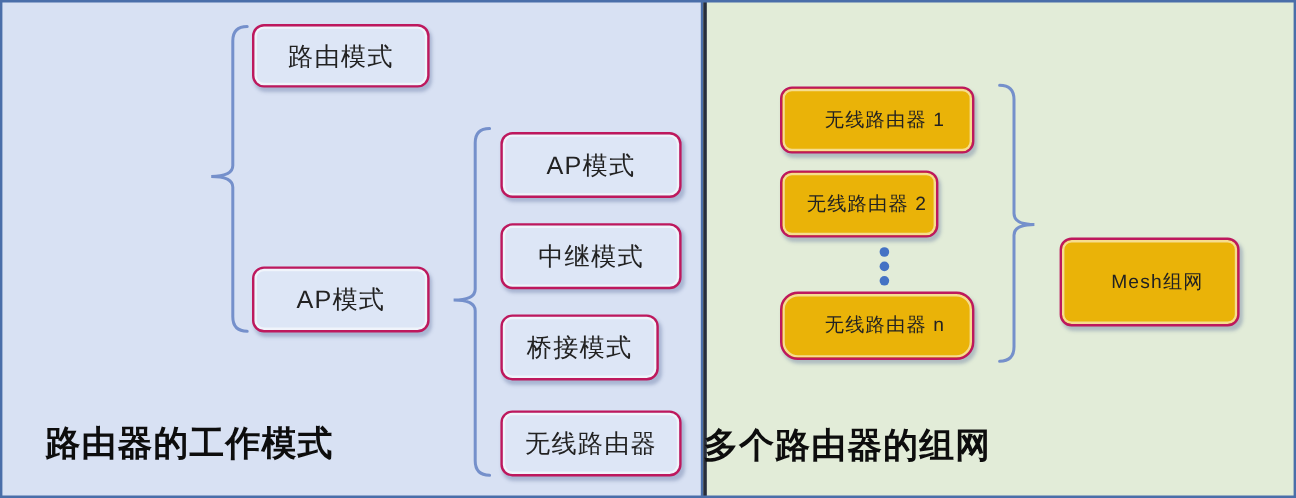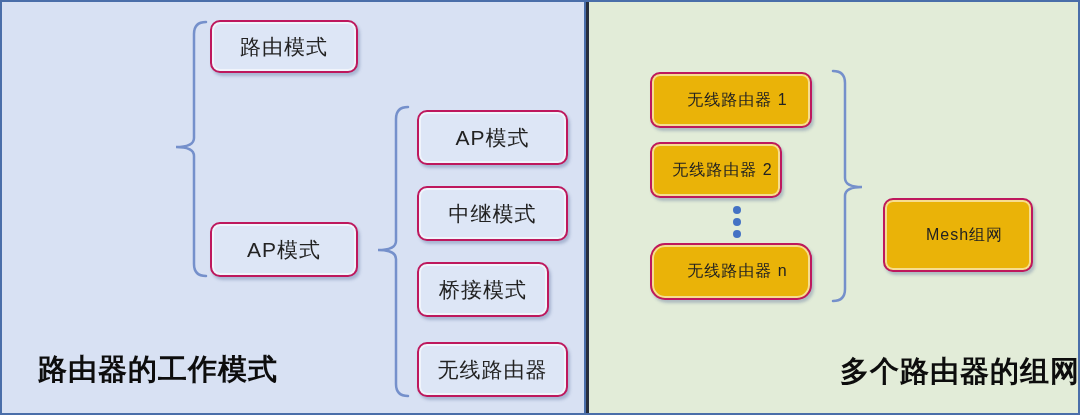--- a/index.html
+++ b/index.html
@@ -82,15 +82,15 @@
     <div class="dot" style="top:206px;"></div>
     <div class="dot" style="top:218px;"></div>
     <div class="dot" style="top:230px;"></div>
   </div>
 
   <div class="node node-green" style="left:650px;top:243px;width:162px;height:57px;border-radius:15px;">无线路由器 n</div>
 
 
   <div class="node node-green" style="left:883px;top:198px;width:150px;height:74px;">Mesh组网</div>
 
-  <div class="section-title" style="left:586px;width:494px;top:352px;text-align:right;">多个路由器的组网</div>
+  <div class="section-title" style="left:586px;width:494px;top:352px;text-align:left;">多个路由器的组网</div>
 
 </div>
 
 </body></html>

